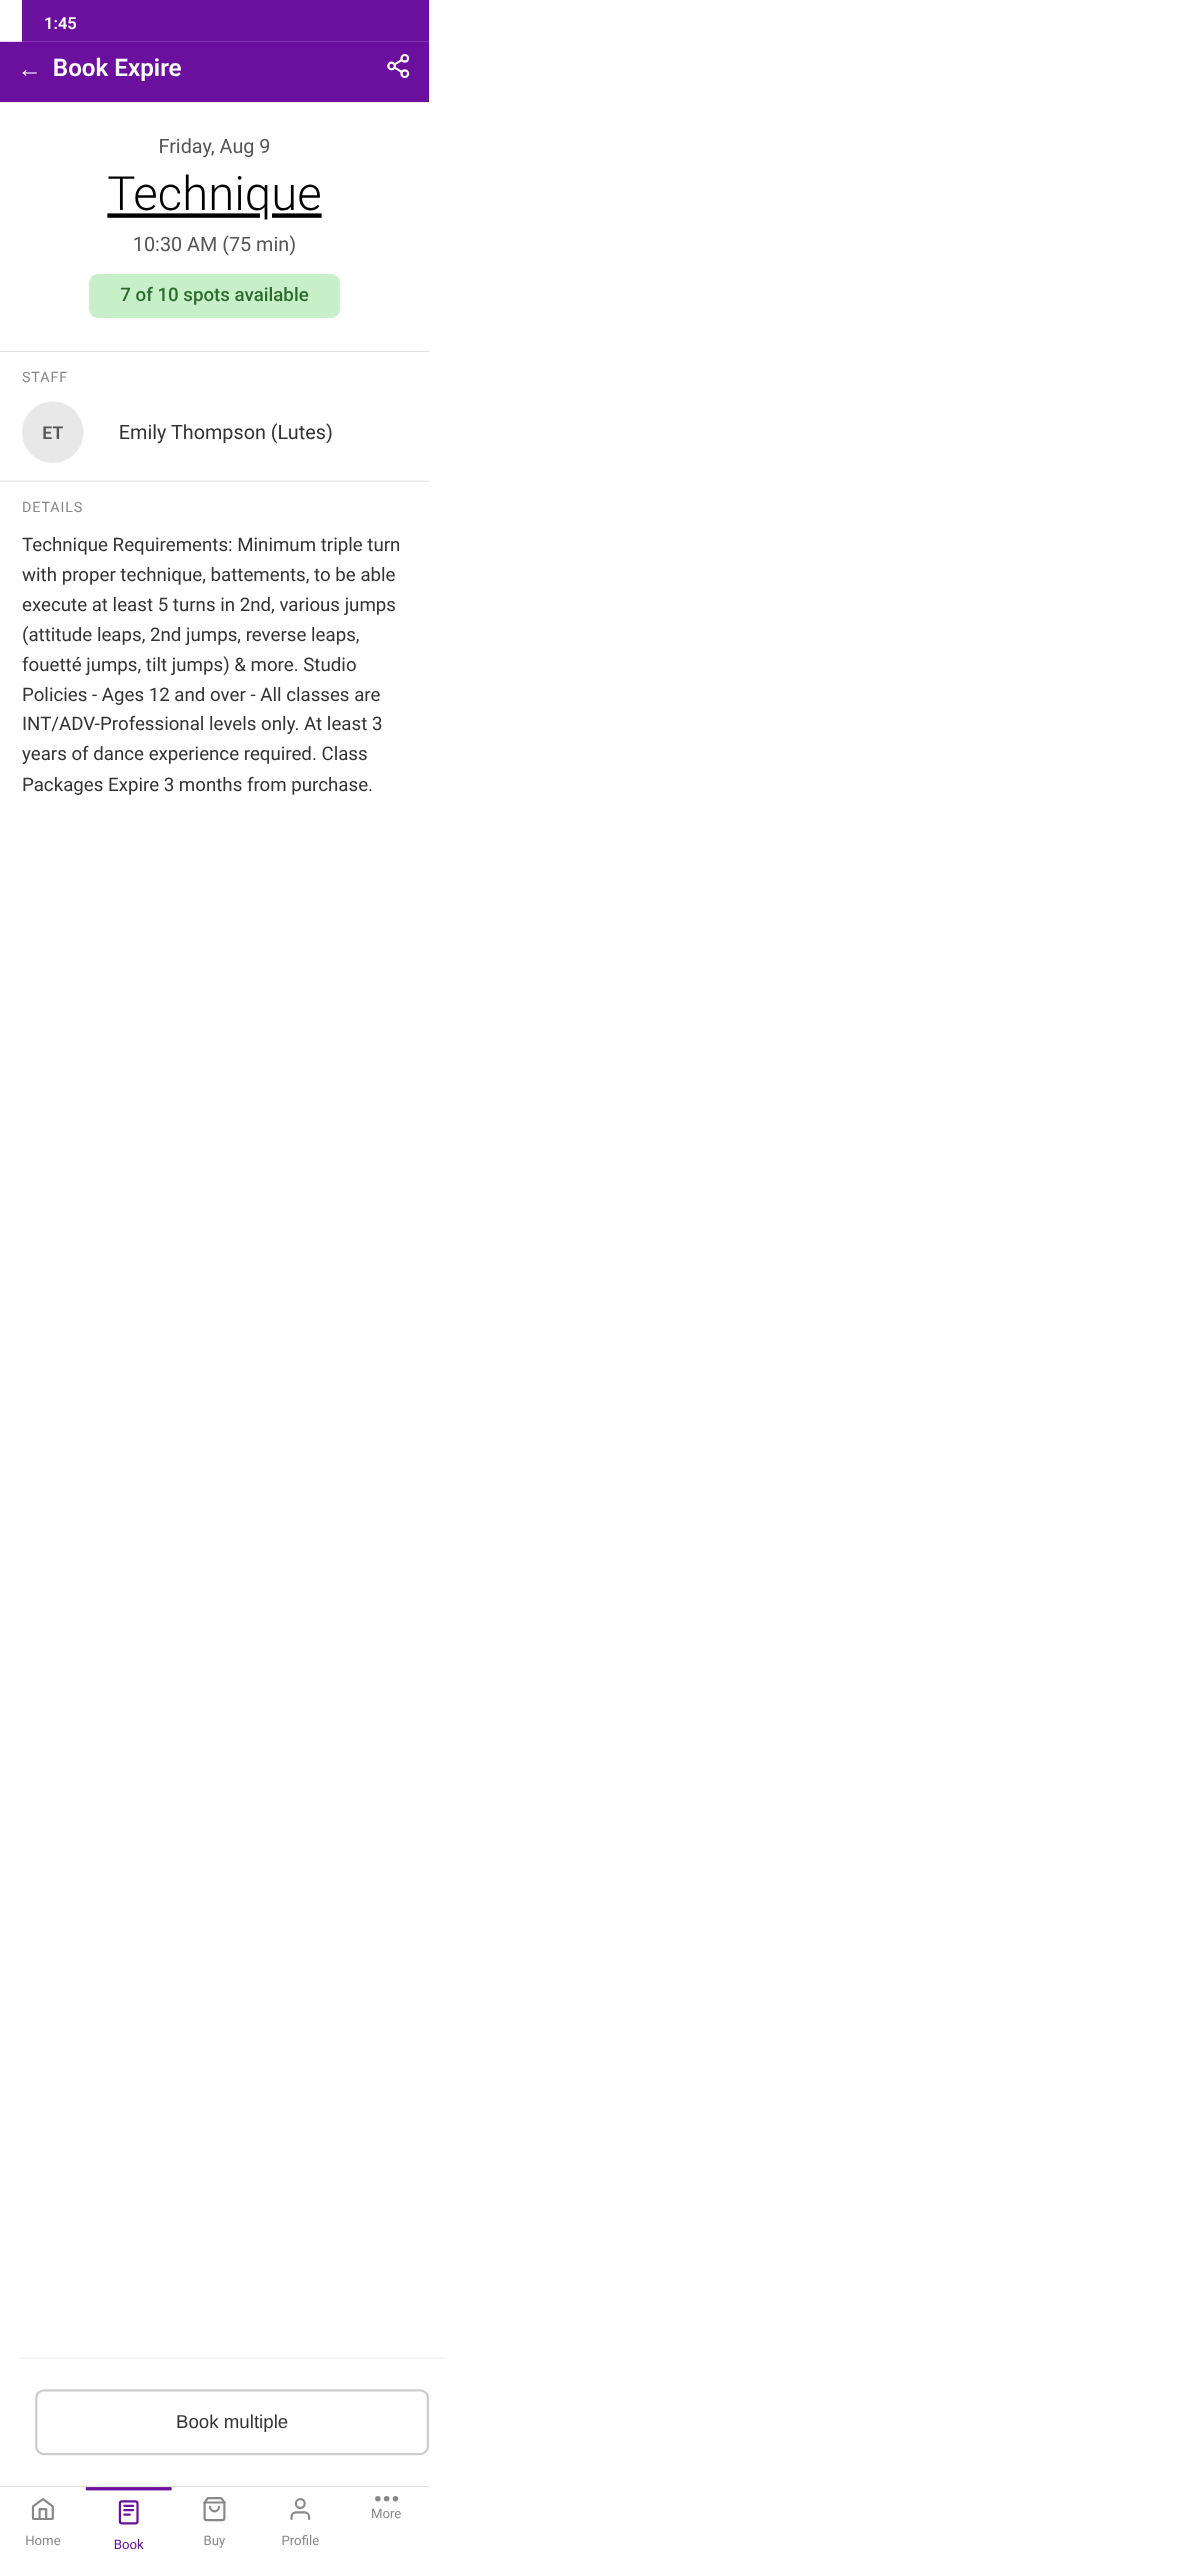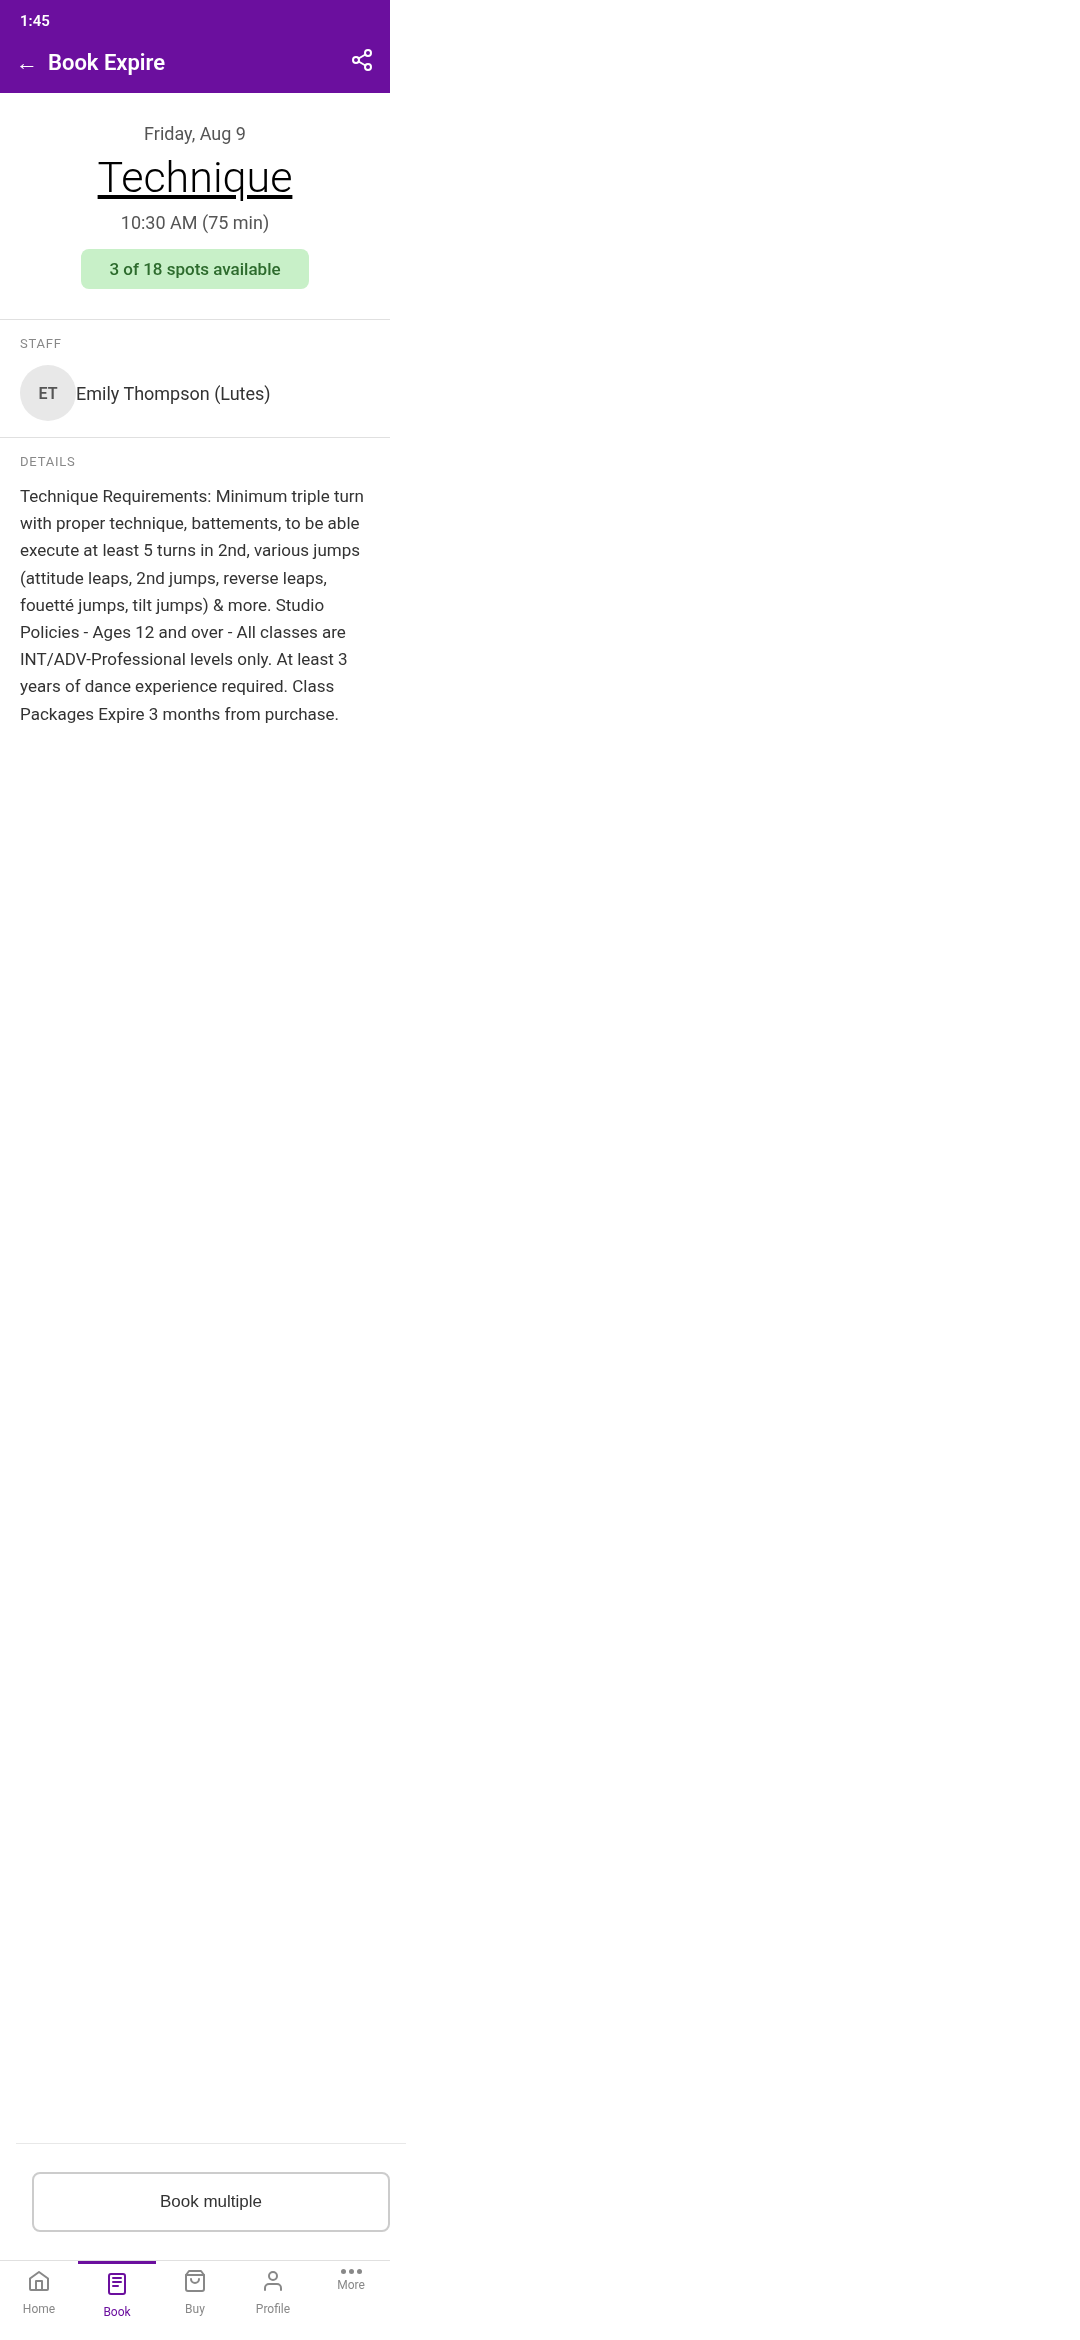--- a/index.html
+++ b/index.html
@@ -18,20 +18,21 @@
       overflow-x: hidden;
     }
 
     
     .status-bar {
       background: #6b0f9e;
       color: #ffffff;
       padding: 12px 20px 8px 20px;
       font-size: 15px;
       font-weight: 600;
+      margin-left: 20px;
     }
 
     
     .header {
       background: #6b0f9e;
       display: flex;
       align-items: center;
       justify-content: space-between;
       padding: 10px 16px 16px 16px;
     }
@@ -118,21 +119,21 @@
       font-weight: 400;
       letter-spacing: 0.8px;
       margin-bottom: 14px;
       text-transform: uppercase;
     }
 
     
     .staff-row {
       display: flex;
       align-items: center;
-      gap: 0;
+      gap: 32px;
     }
 
     .staff-avatar {
       width: 56px;
       height: 56px;
       border-radius: 50%;
       background: #e8e8e8;
       display: flex;
       align-items: center;
       justify-content: center;
@@ -279,21 +280,21 @@
     </svg>
   </span>
 </div>
 
 <div class="scrollable-content">
 
   <div class="content">
     <div class="date-label">Friday, Aug 9</div>
     <div class="class-title">Technique</div>
     <div class="class-time">10:30 AM (75 min)</div>
-    <div class="spots-badge">3 of 18 spots available</div>
+    <div class="spots-badge">7 of 10 spots available</div>
   </div>
 
   <div class="divider"></div>
 
   <div class="section">
     <div class="section-label">STAFF</div>
     <div class="staff-row">
       <div class="staff-avatar">
         <span>ET</span>
       </div>

